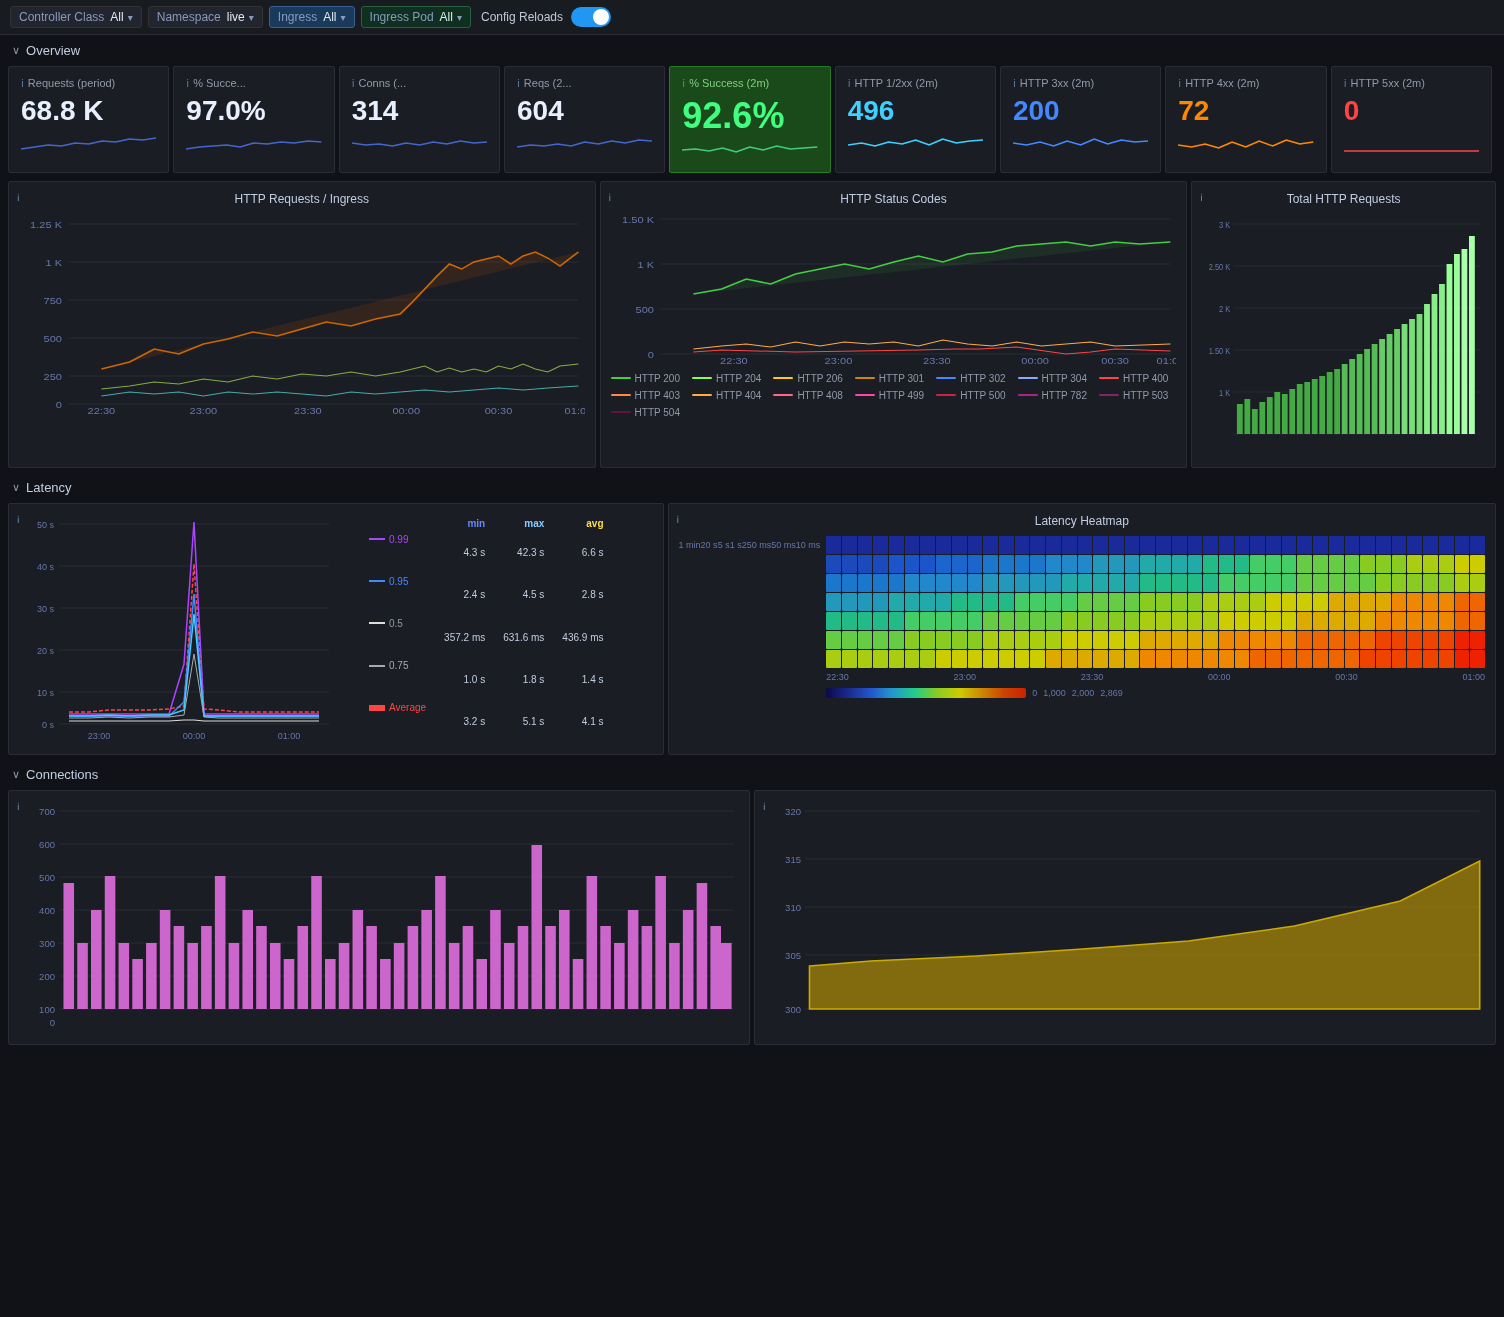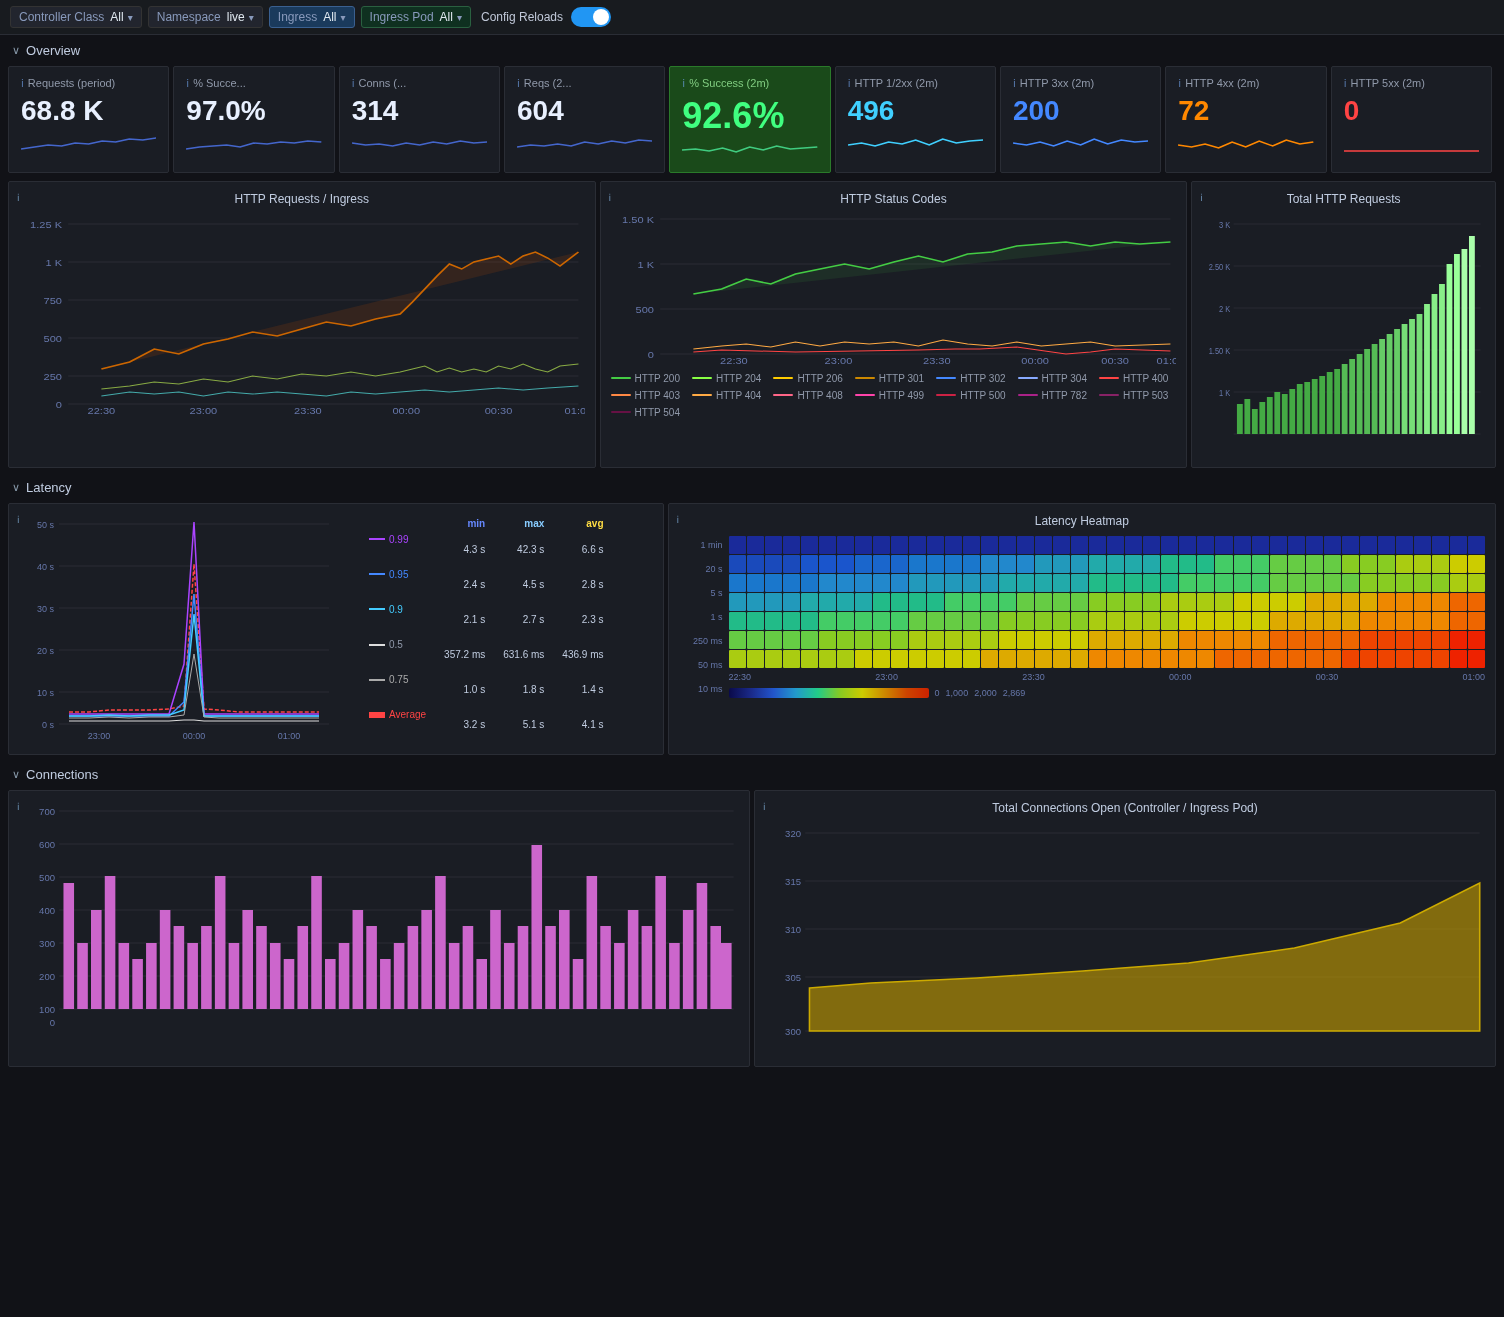--- a/index.html
+++ b/index.html
@@ -591,26 +591,20 @@
             <td>42.3 s</td>
             <td>6.6 s</td>
           </tr>
           <tr>
             <td class="label" style="color:#4488ff; display:flex; align-items:center; gap:4px;"><span style="display:inline-block;width:16px;height:2px;background:#4488ff"></span> 0.95</td>
             <td>2.4 s</td>
             <td>4.5 s</td>
             <td>2.8 s</td>
           </tr>
           <tr>
-            <td class="label" style="color:#44ccff; display:flex; align-items:center; gap:4px;"><span style="display:inline-block;width:16px;height:2px;background:#44ccff"></span> 0.9</td>
-            <td>2.1 s</td>
-            <td>2.7 s</td>
-            <td>2.3 s</td>
-          </tr>
-          <tr>
             <td class="label" style="display:flex; align-items:center; gap:4px;"><span style="display:inline-block;width:16px;height:2px;background:#dddddd"></span> 0.5</td>
             <td>357.2 ms</td>
             <td>631.6 ms</td>
             <td>436.9 ms</td>
           </tr>
           <tr>
             <td class="label" style="color:#aaaaaa; display:flex; align-items:center; gap:4px;"><span style="display:inline-block;width:16px;height:2px;background:#aaaaaa"></span> 0.75</td>
             <td>1.0 s</td>
             <td>1.8 s</td>
             <td>1.4 s</td>
@@ -624,21 +618,21 @@
         </tbody>
       </table>
     </div>
   </div>
 
   <div class="chart-panel latency-right">
     <span class="info-badge">ℹ</span>
     <div class="chart-title">Latency Heatmap</div>
     <div style="display:flex; gap:6px;">
 
-      <div style="display:flex; flex-direction:column; justify-content:space-between; padding: 4px 0; font-size:9px; color:#6677aa; text-align:right; min-width:44px;">
+      <div style="display:flex; flex-direction:row; justify-content:space-between; padding: 4px 0; font-size:9px; color:#6677aa; text-align:right; min-width:44px;">
         <span>1 min</span>
         <span>20 s</span>
         <span>5 s</span>
         <span>1 s</span>
         <span>250 ms</span>
         <span>50 ms</span>
         <span>10 ms</span>
       </div>
       <div style="flex:1;">
         <div id="heatmap-grid" style="display:grid; grid-template-columns: repeat(42, 1fr); grid-template-rows: repeat(7, 18px); gap:1px;">
@@ -1031,21 +1025,20 @@
       <rect x="614" y="142" width="10" height="66" fill="#cc66cc"></rect>
       <rect x="627" y="109" width="10" height="99" fill="#cc66cc"></rect>
       <rect x="640" y="82" width="10" height="126" fill="#cc66cc"></rect>
       <rect x="653" y="125" width="10" height="83" fill="#cc66cc"></rect>
       <rect x="663" y="142" width="10" height="66" fill="#cc66cc"></rect>
     </svg>
   </div>
 
   <div class="chart-panel conn-panel">
     <span class="info-badge">ℹ</span>
-    <div class="chart-title">Total Connections Open (Controller / Ingress Pod)</div>
     <svg width="100%" height="230" viewBox="0 0 680 230" preserveAspectRatio="none">
       <line x1="38" y1="10" x2="675" y2="10" stroke="#2a2d35" stroke-width="1"></line>
       <line x1="38" y1="58" x2="675" y2="58" stroke="#2a2d35" stroke-width="1"></line>
       <line x1="38" y1="106" x2="675" y2="106" stroke="#2a2d35" stroke-width="1"></line>
       <line x1="38" y1="154" x2="675" y2="154" stroke="#2a2d35" stroke-width="1"></line>
       <line x1="38" y1="208" x2="675" y2="208" stroke="#2a2d35" stroke-width="1"></line>
       <text x="34" y="14" text-anchor="end" font-size="9" fill="#6677aa">320</text>
       <text x="34" y="62" text-anchor="end" font-size="9" fill="#6677aa">315</text>
       <text x="34" y="110" text-anchor="end" font-size="9" fill="#6677aa">310</text>
       <text x="34" y="158" text-anchor="end" font-size="9" fill="#6677aa">305</text>

